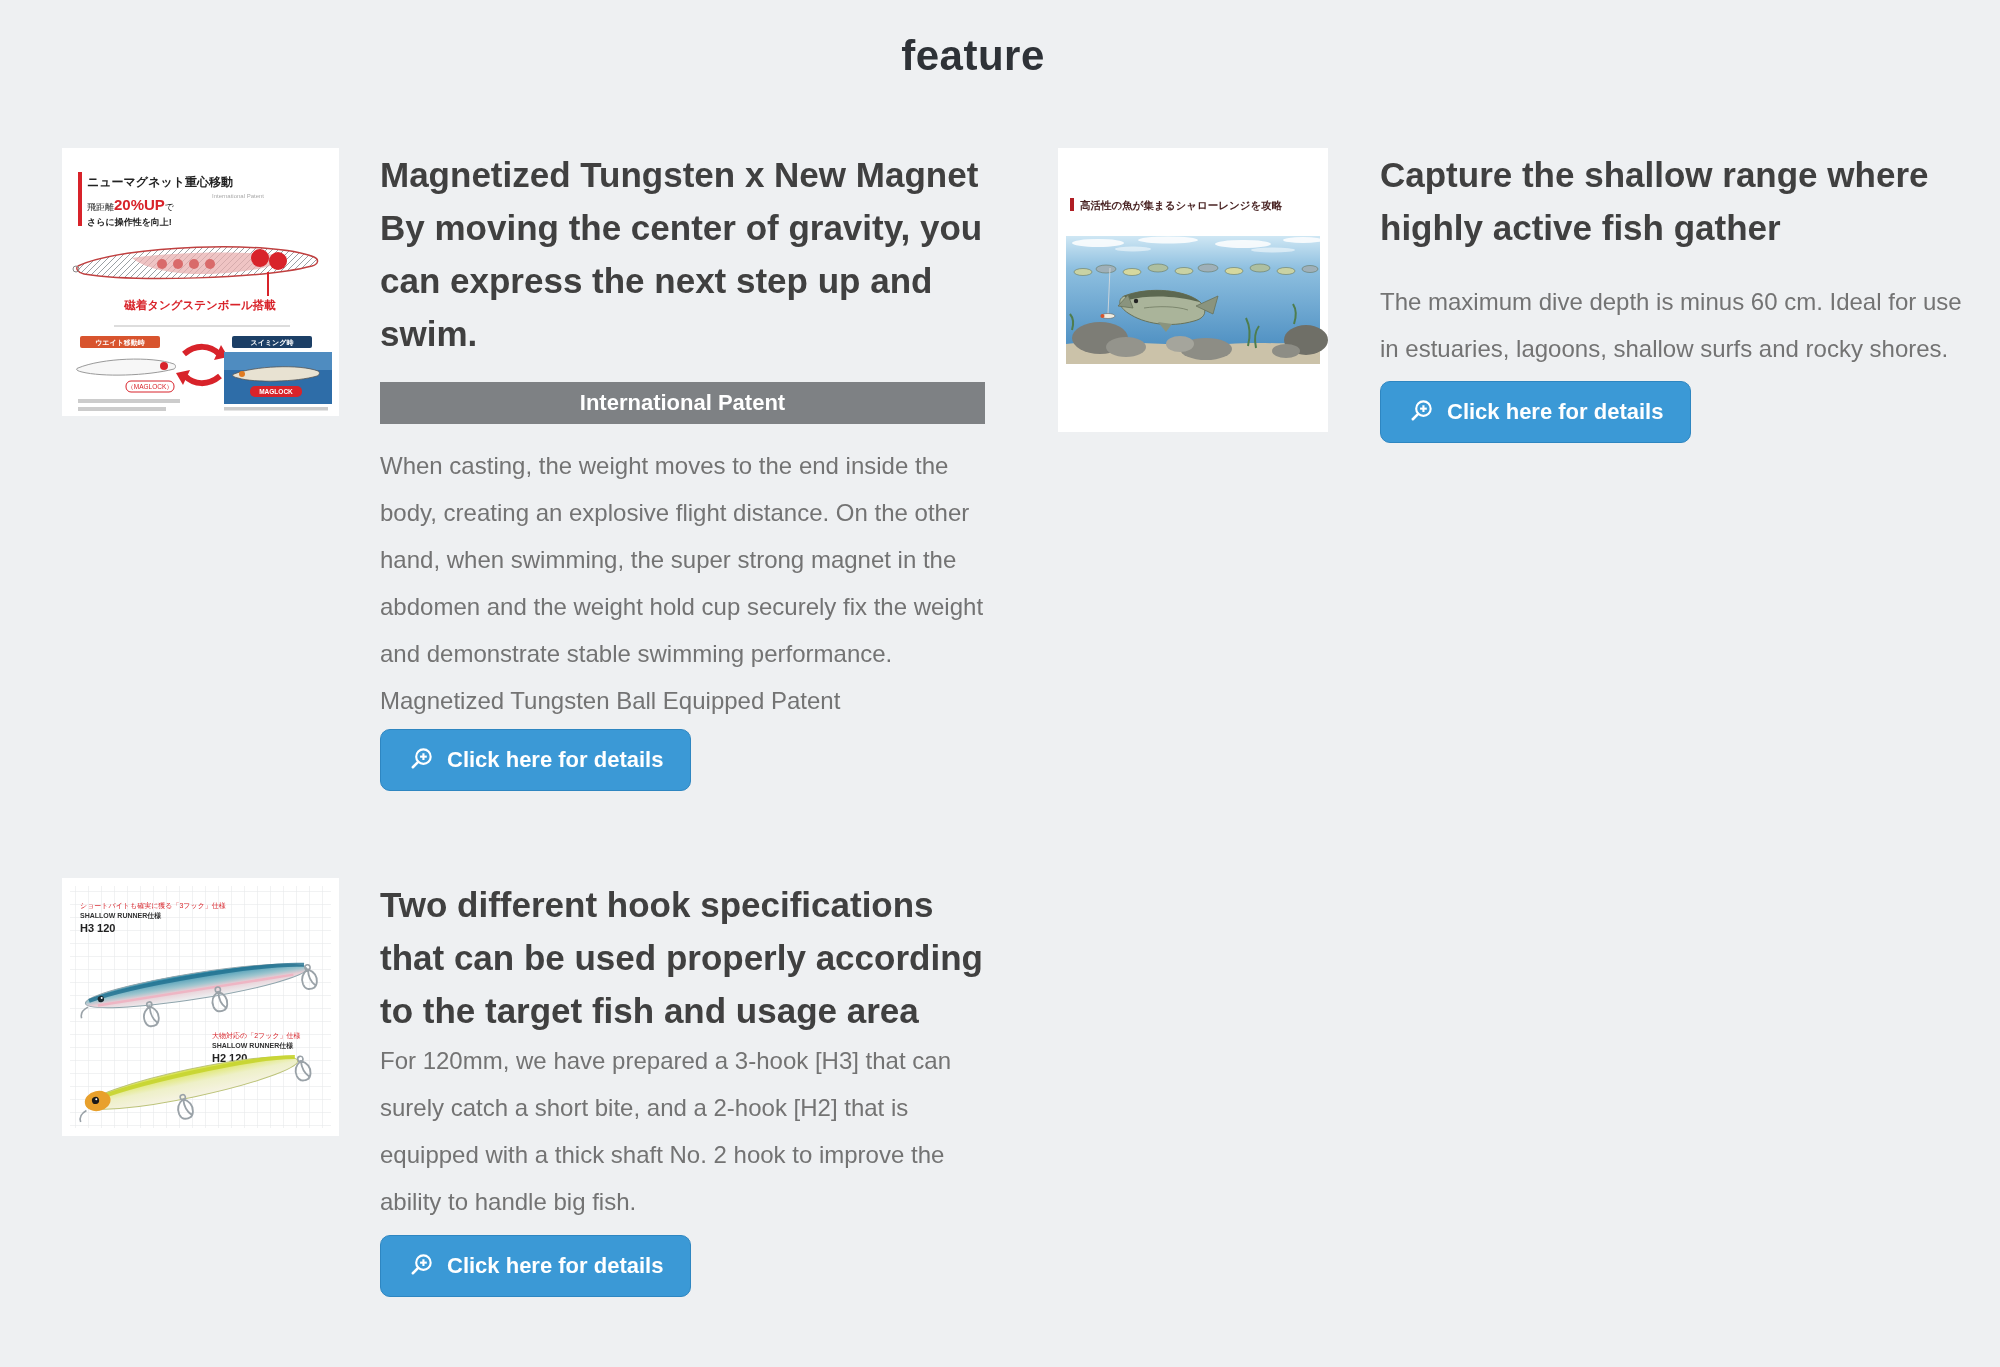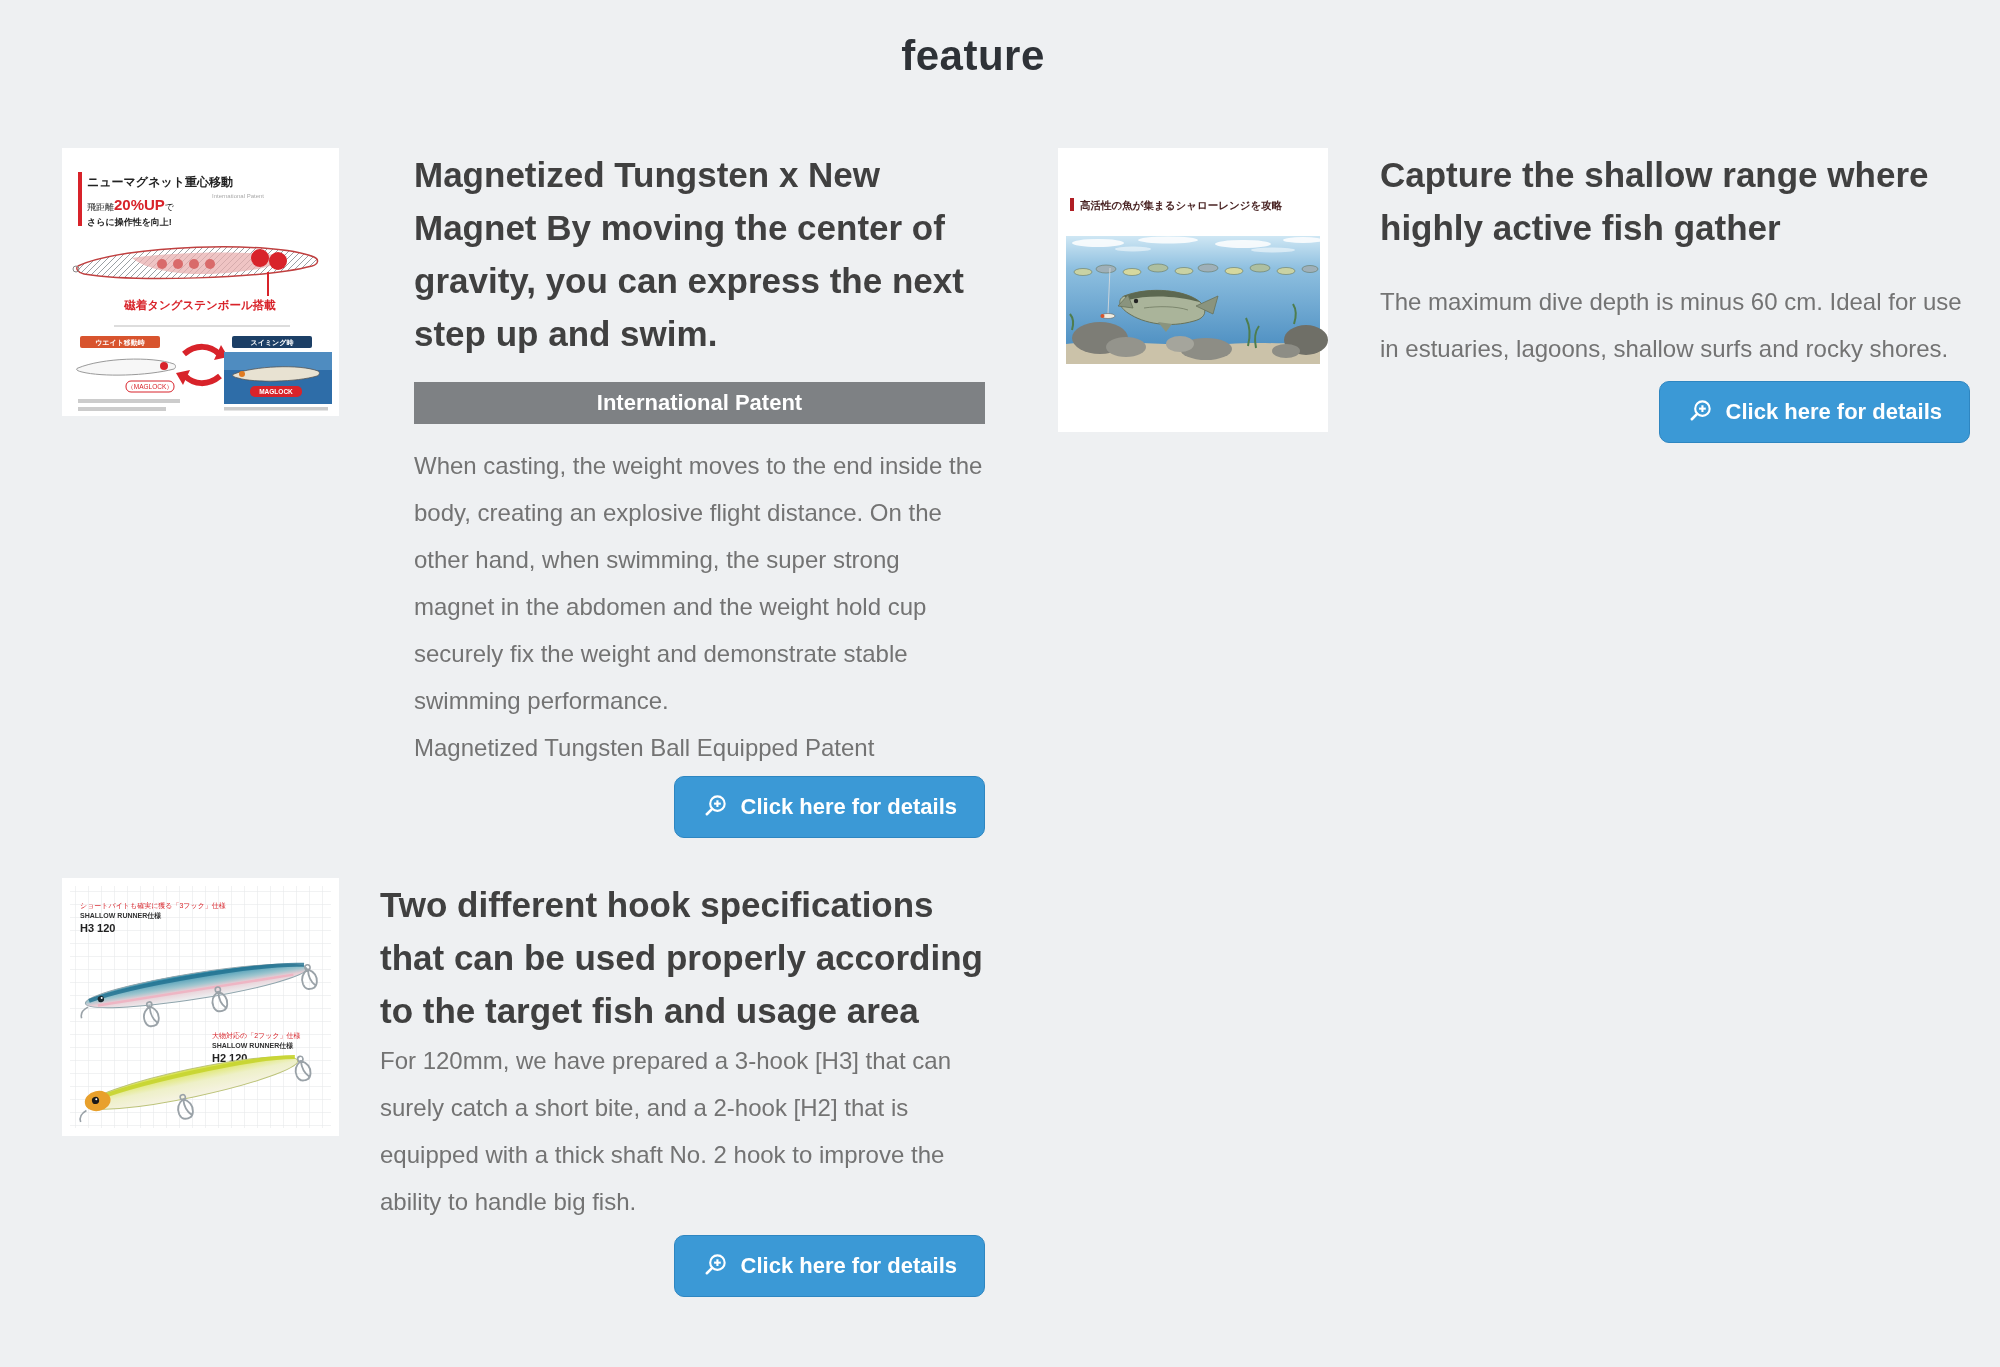--- a/index.html
+++ b/index.html
@@ -8,21 +8,21 @@
     background:#eef0f2;
     font-family:"Liberation Sans", sans-serif;
     position:relative;overflow:hidden;
   }
   .page-title{
     position:absolute;top:4px;left:0;width:1946px;
     text-align:center;font-size:42px;font-weight:bold;color:#2e3237;
     letter-spacing:0.5px;
   }
   .feature-block{position:absolute;display:flex;align-items:flex-start;}
-  #block-1{left:62px;top:148px;width:923px;gap:34px;}
+  #block-1{left:62px;top:148px;width:923px;}
   #block-2{left:1058px;top:148px;width:912px;}
   #block-3{left:62px;top:878px;width:923px;}
   .f-image{background:#ffffff;flex-shrink:0;}
   #block-1 .f-image{width:277px;height:268px;margin-right:41px;}
   #block-2 .f-image{width:270px;height:284px;margin-right:52px;}
   #block-3 .f-image{width:277px;height:258px;margin-right:41px;}
   .f-text{flex:1;min-width:0;}
   .f-heading{
     font-size:35px;font-weight:bold;color:#404040;
     line-height:53px;margin:0;
@@ -32,21 +32,21 @@
     background:#7e8184;color:#ffffff;
     font-size:22px;font-weight:bold;text-align:center;
   }
   .f-body{
     font-size:24px;color:#737373;line-height:47px;margin:0;
   }
   #block-1 .f-body{margin-top:18px;}
   #block-2 .f-body{margin-top:24px;}
   #block-3 .f-body{margin-top:0;}
   .f-body .line{display:block;}
-  .btn-row{display:flex;justify-content:flex-end;}
+  .btn-row{display:flex;justify-content:flex-start;}
   #block-1 .btn-row{margin-top:5px;}
   #block-2 .btn-row{margin-top:9px;}
   #block-3 .btn-row{margin-top:10px;}
   .detail-btn{
     display:inline-flex;align-items:center;
     height:62px;padding:0 27px;
     background:#3b99d6;border:1px solid #2e86c1;border-radius:10px;
     color:#ffffff;font-size:22px;font-weight:bold;
     cursor:pointer;text-decoration:none;box-sizing:border-box;
   }

